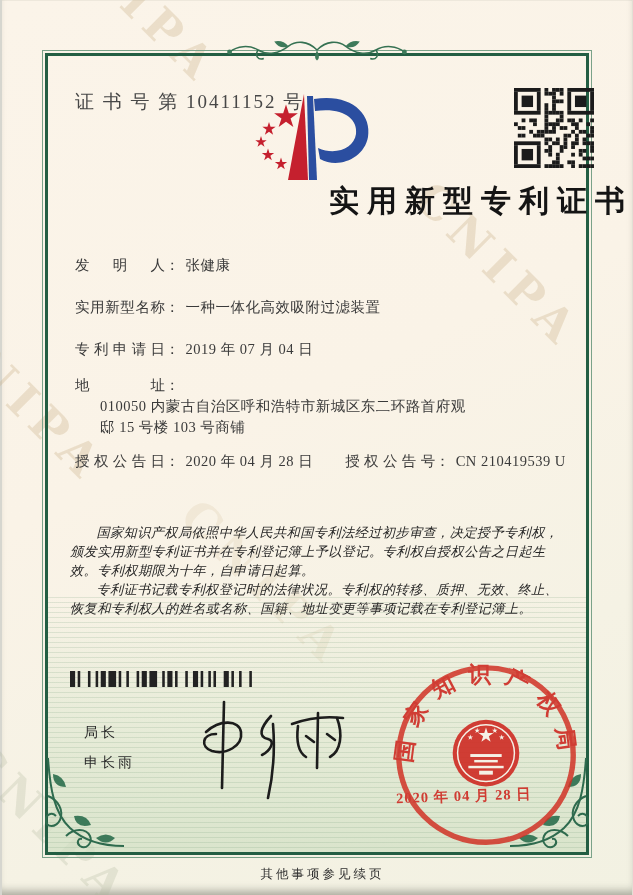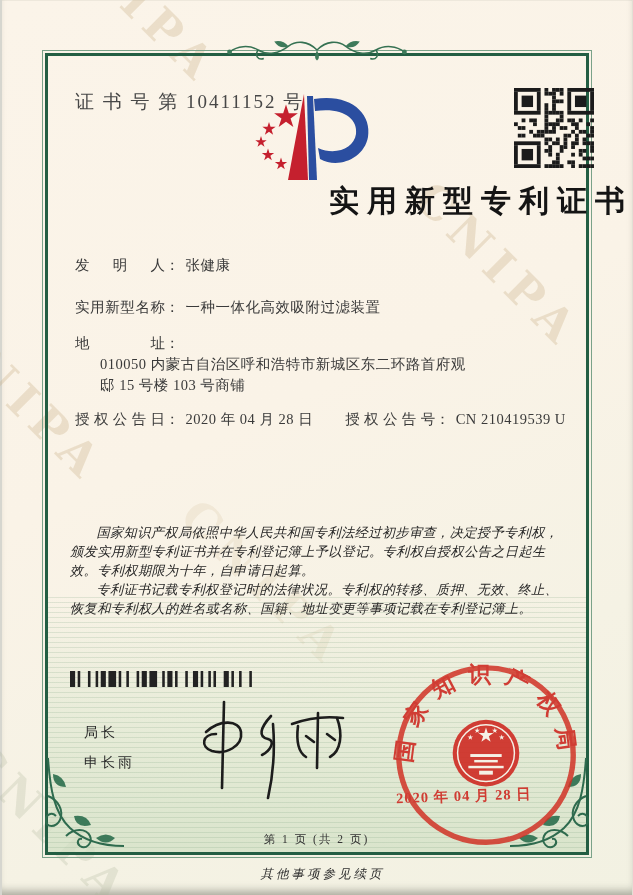--- a/index.html
+++ b/index.html
@@ -63,21 +63,21 @@
   .signer{position:absolute;left:84px;top:724px;font-size:14px;color:#2a2a2a;letter-spacing:3px;}
   .signer div{margin-bottom:12px;}
   .signature-svg{position:absolute;left:186px;top:694px;width:165px;height:112px;}
   .seal{position:absolute;left:388px;top:659px;width:196px;height:196px;opacity:.93;}
   .seal svg{position:absolute;inset:0;}
   .seal-date{
     position:absolute;left:8px;top:127px;width:180px;font-size:14.5px;font-weight:bold;
     color:#cf3028;letter-spacing:1px;transform:rotate(-2deg);
   }
   .page-num{position:absolute;left:0;right:0;top:832px;text-align:center;font-size:11.5px;color:#333;letter-spacing:2px;}
-  .footer-note{position:absolute;left:12px;right:0;top:866px;text-align:center;font-size:12.5px;color:#2e2e2e;letter-spacing:3px;font-style:italic;}
+  .footer-note{position:absolute;left:12px;right:0;top:866px;text-align:center;font-size:12.5px;color:#2e2e2e;letter-spacing:3px;}
 </style>
 </head>
 <body>
 
 <div class="page">
 
   <svg width="0" height="0" style="position:absolute">
       <defs>
     <polygon id="star" points="0,-1 0.2245,-0.309 0.9511,-0.309 0.3633,0.118 0.5878,0.809 0,0.382 -0.5878,0.809 -0.3633,0.118 -0.9511,-0.309 -0.2245,-0.309"></polygon>
   </defs>
@@ -288,20 +288,23 @@
 
   <h1 class="title">实用新型专利证书</h1>
 
   <div class="fields">
     <div class="row">
       <span class="flabel">发明人</span><span class="colon">：</span><span class="fvalue">张健康</span>
     </div>
     <div class="row">
       <span class="flabel">实用新型名称</span><span class="colon">：</span><span class="fvalue">一种一体化高效吸附过滤装置</span>
     </div>
+    <div class="row">
+      <span class="flabel">专利申请日</span><span class="colon">：</span><span class="fvalue">2019 年 07 月 04 日</span>
+    </div>
     <div class="row addr">
       <span class="flabel">地址</span><span class="colon">：</span><span class="fvalue">010050 内蒙古自治区呼和浩特市新城区东二环路首府观邸 15 号楼 103 号商铺</span>
     </div>
     <div class="row grant">
       <span class="flabel">授权公告日</span><span class="colon">：</span><span class="fvalue">2020 年 04 月 28 日</span><span class="flabel grant-no">授权公告号</span><span class="colon">：</span><span class="fvalue">CN 210419539 U</span>
     </div>
   </div>
 
   <div class="body-text">
     <p>国家知识产权局依照中华人民共和国专利法经过初步审查，决定授予专利权，颁发实用新型专利证书并在专利登记簿上予以登记。专利权自授权公告之日起生效。专利权期限为十年，自申请日起算。</p>
@@ -373,16 +376,15 @@
           <rect x="84" y="97" width="32" height="3"></rect>
           <rect x="88" y="103" width="24" height="2.5"></rect>
           <rect x="82" y="109" width="36" height="2.5"></rect>
           <rect x="93" y="114" width="14" height="4"></rect>
         </g>
       </g>
     </svg>
     <div class="seal-date">2020 年 04 月 28 日</div>
   </div>
 
-  <div class="page-num">第 1 页 (共 2 页)</div>
   <div class="footer-note">其他事项参见续页</div>
 
 </div>
 
 </body></html>

